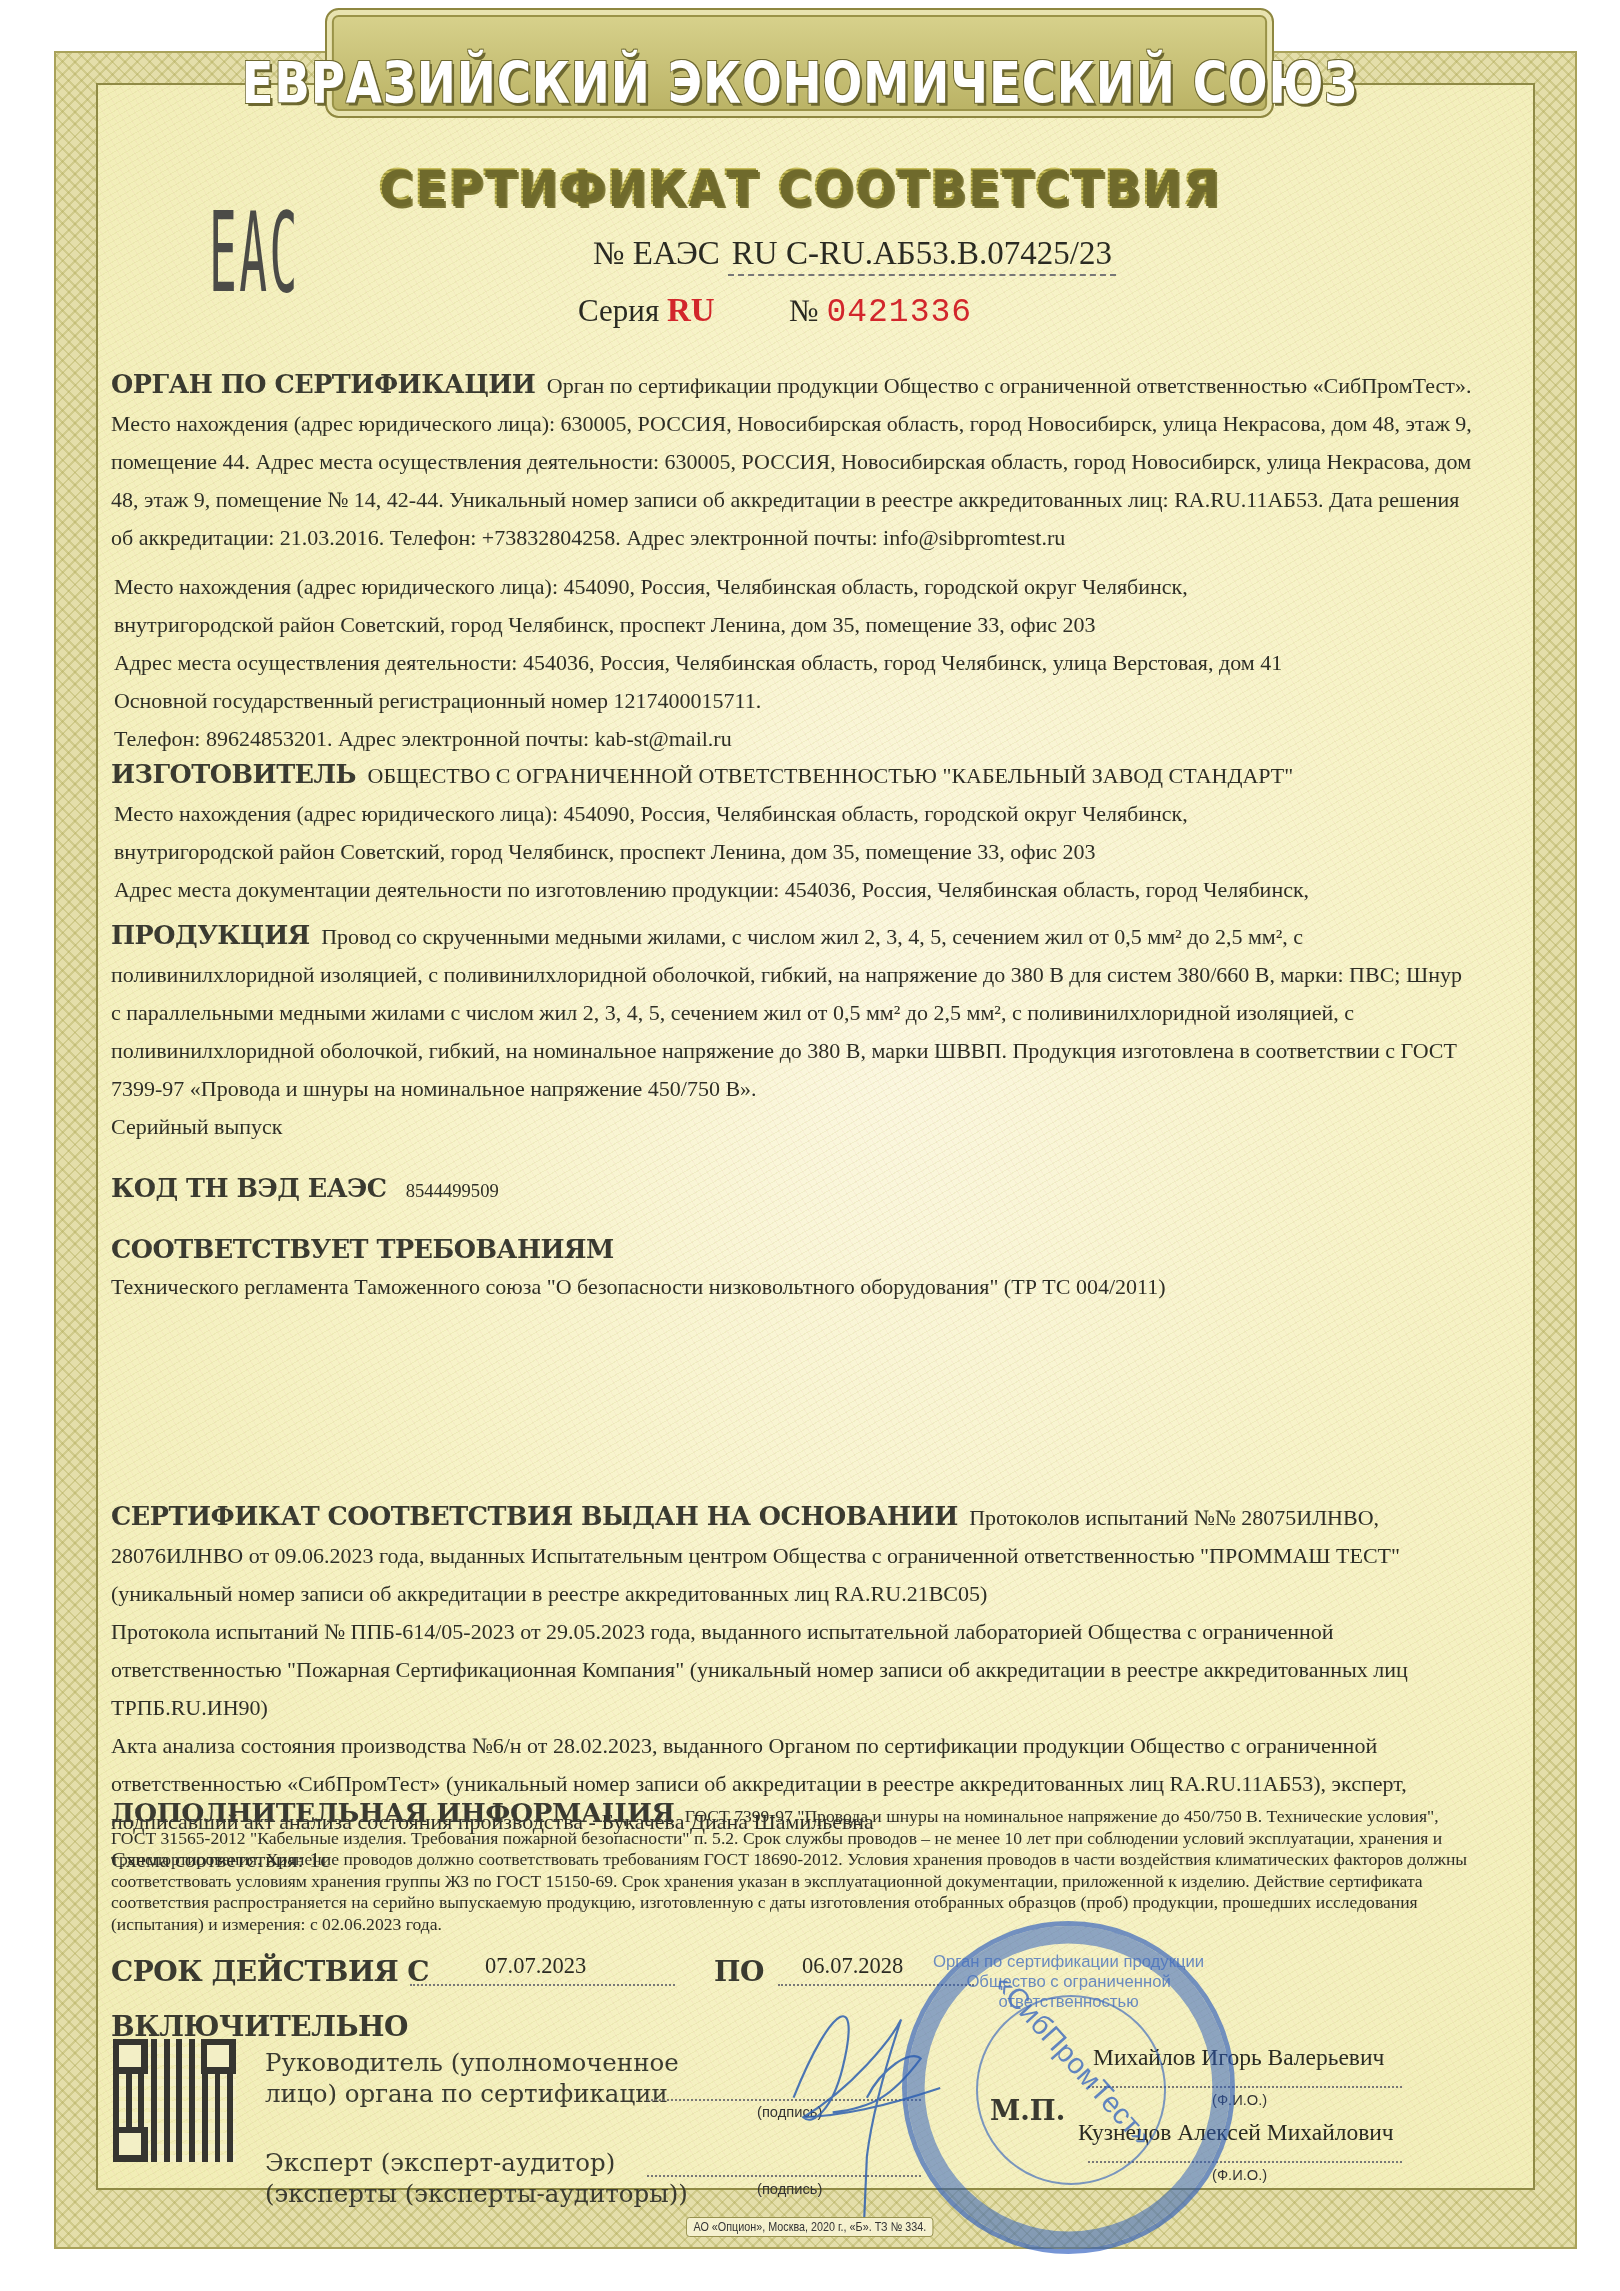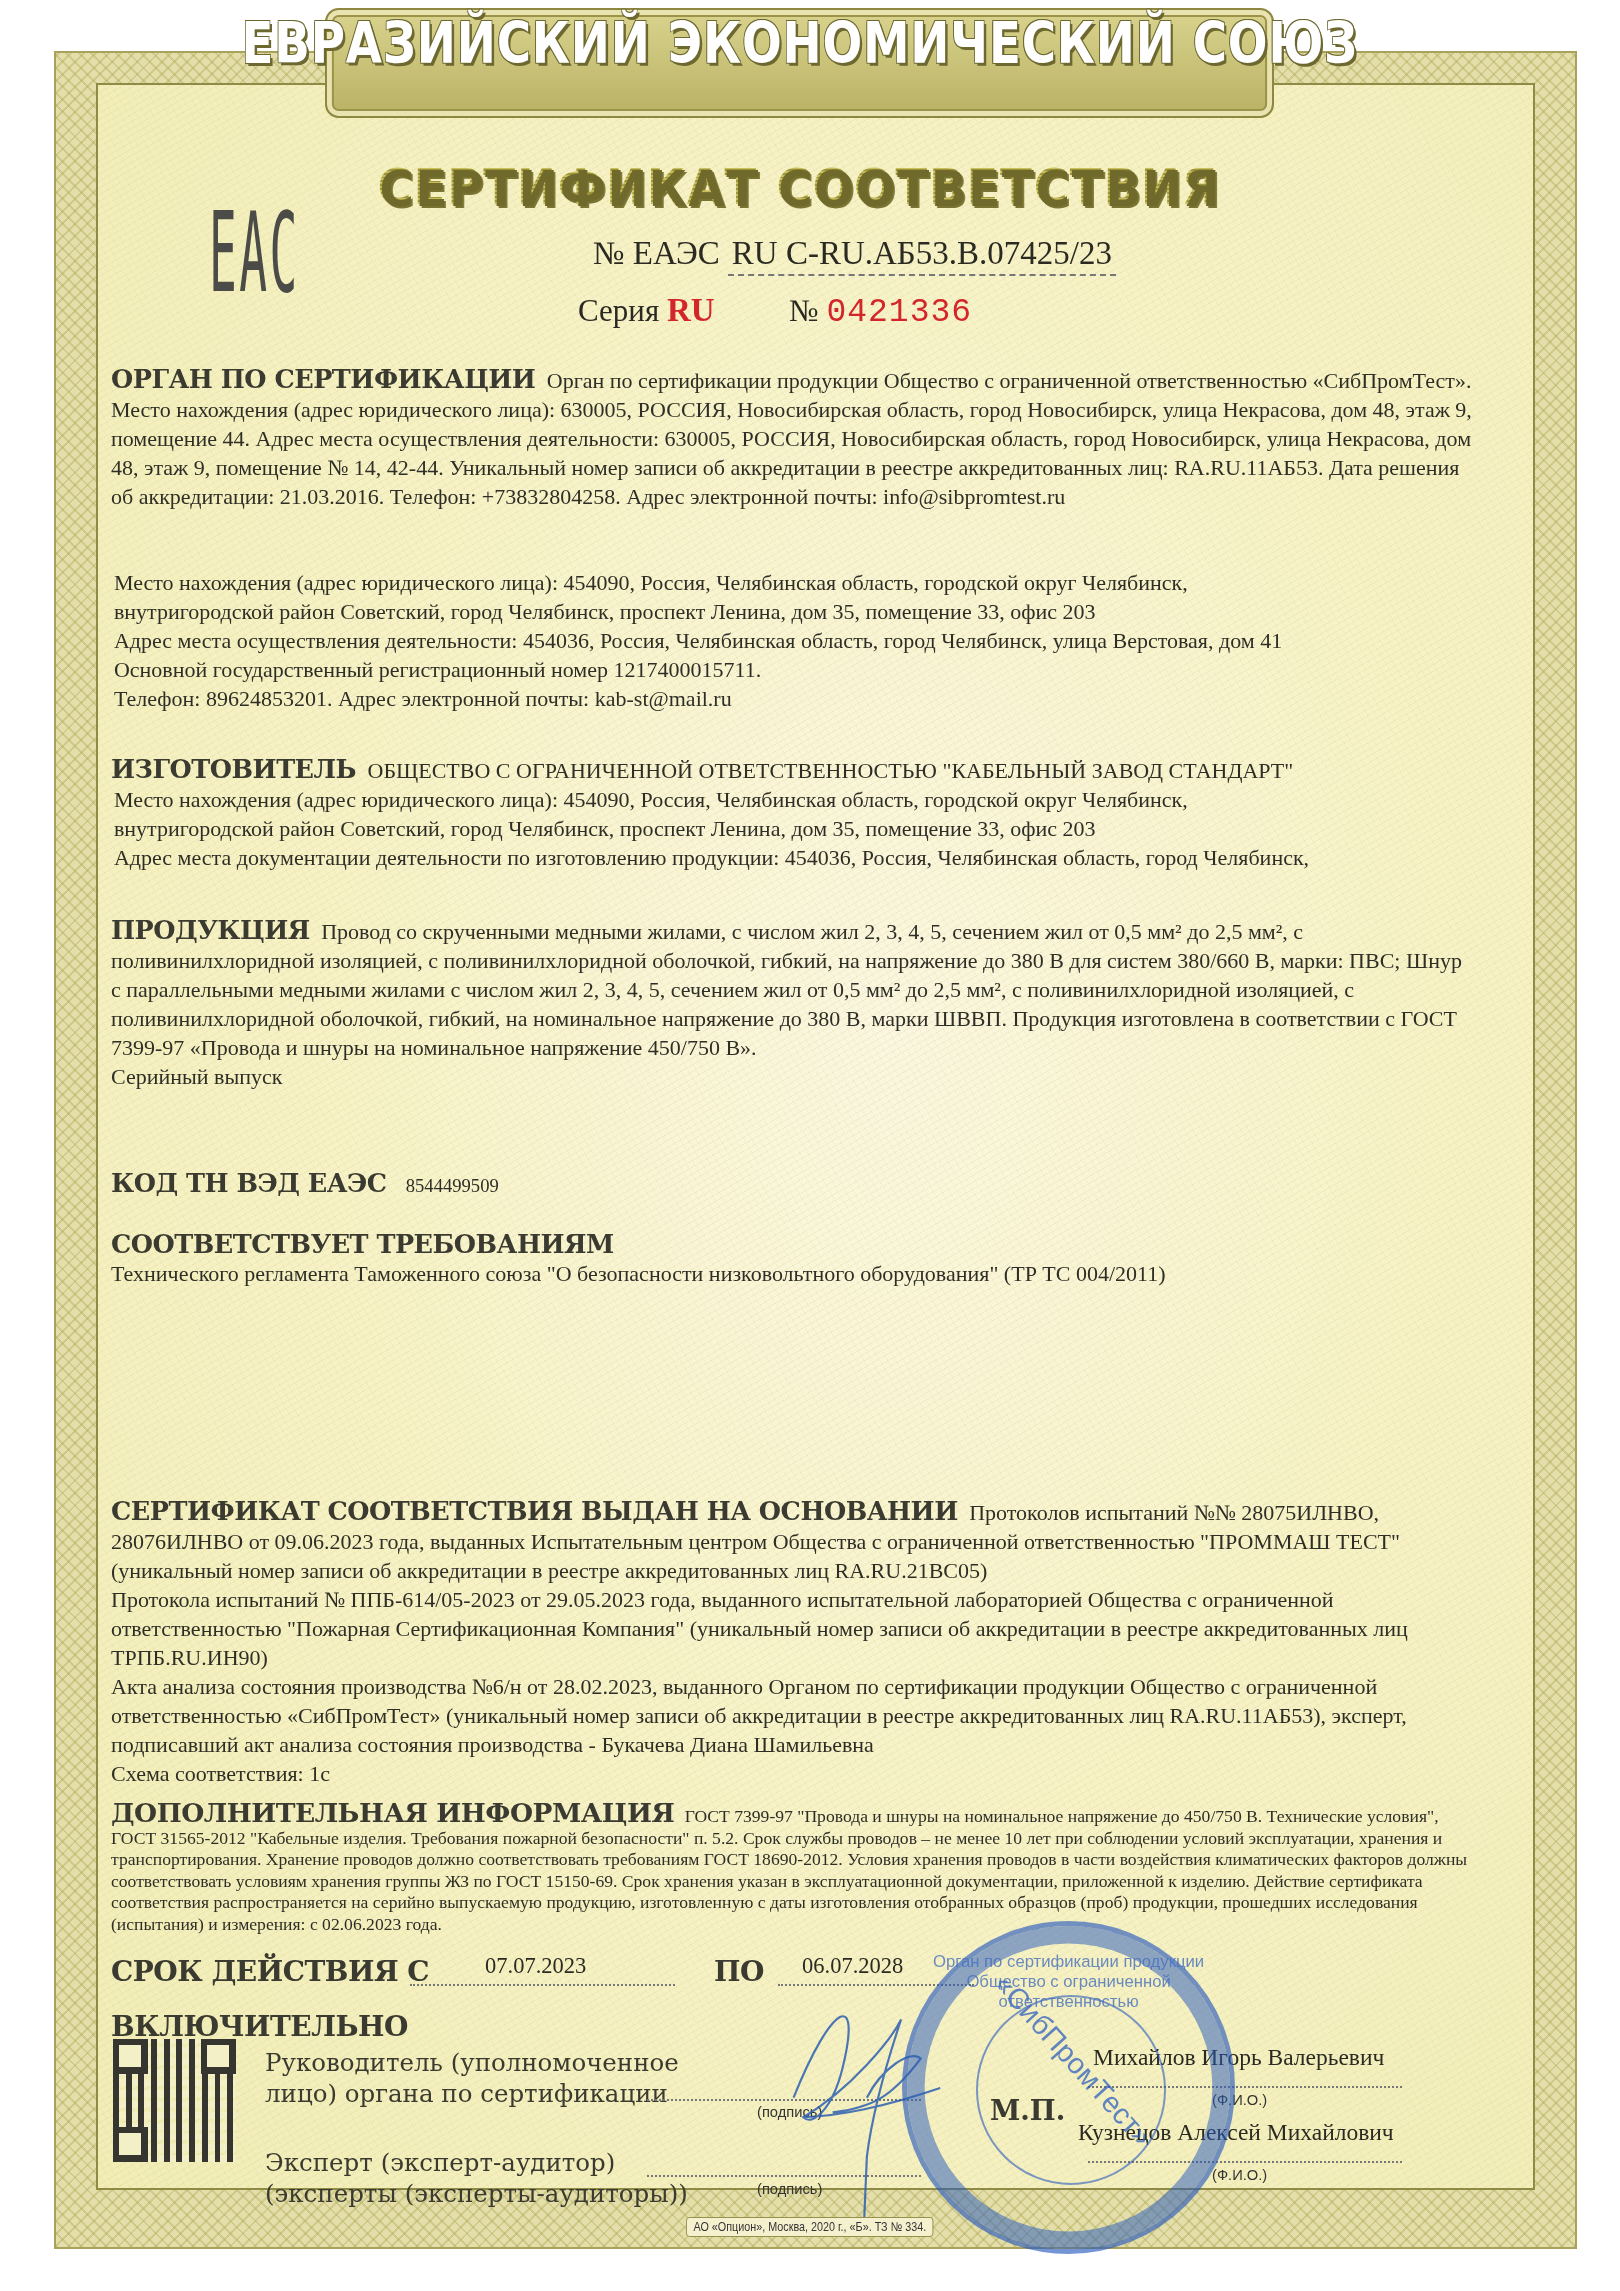--- a/index.html
+++ b/index.html
@@ -24,21 +24,21 @@
       repeating-linear-gradient(60deg, rgba(230,170,170,0.10) 0 1px, transparent 1px 6.9px),
       repeating-linear-gradient(-30deg, rgba(200,200,120,0.18) 0 1px, transparent 1px 5.9px),
       radial-gradient(ellipse at 55% 45%, #fbf7e0 0%, #f7f3c8 45%, #f1edb5 100%);
     border: 2px solid #8f8a45;
     box-sizing: border-box;
   }
   .banner {
     position: absolute; left: 325px; top: 7.8px; width: 949px; height: 110px;
     background: linear-gradient(#d9d38e, #b9b163);
     border: 2.9px solid #8e8740; border-radius: 13.7px; box-sizing: border-box;
-    display: flex; align-items: flex-start; justify-content: center;
+    display: flex; align-items: flex-end; justify-content: center;
     box-shadow: inset 0 0 0 4.9px #e8e3b0, inset 0 0 0 6.9px #9a9348;
   }
   .banner-text {
     font-family: "DejaVu Sans", sans-serif; font-weight: bold;
     font-size: 57px; letter-spacing: 1px; color: #ffffff;
     transform: scaleX(0.82);
     text-shadow: 2.9px 2.9px 0 #6d6830, -1px -1px 0 #6d6830, 1px -1px 0 #6d6830, -1px 1px 0 #6d6830;
     white-space: nowrap;
   }
   .title {
@@ -61,21 +61,21 @@
     position: absolute; left: 575px; top: 235px; font-size: 33px; white-space: nowrap; margin-left: 18px;
   }
   .regno .val { display: inline-block; border-bottom: 2px dashed #777; padding: 0 3.9px 2px 3.9px; }
   .series {
     position: absolute; left: 578px; top: 292px; font-size: 31px; white-space: nowrap;
   }
   .series .red { color: #d2262b; font-weight: bold; font-family: "Liberation Serif", serif; font-size: 33px; }
   .series .num { color: #d2262b; font-family: "Liberation Mono", monospace; font-size: 33px; letter-spacing: 1px; }
   .section {
     position: absolute; left: 111px; width: 1362px;
-    font-size: 22px; line-height: 29px; color: #2e2e26;
+    font-size: 22px; line-height: 38px; color: #2e2e26;
   }
   .h {
     font-family: "DejaVu Serif", serif; font-weight: bold; font-size: 25.5px;
     letter-spacing: -0.5px; color: #3a3a30; margin-right: 5.9px;
   }
   .small { font-size: 17.6px; line-height: 21.6px; }
   .indent { padding-left: 2.9px; }
   .validity {
     position: absolute; left: 111px; top: 1939px; width: 1372px; height: 108px;
   }

